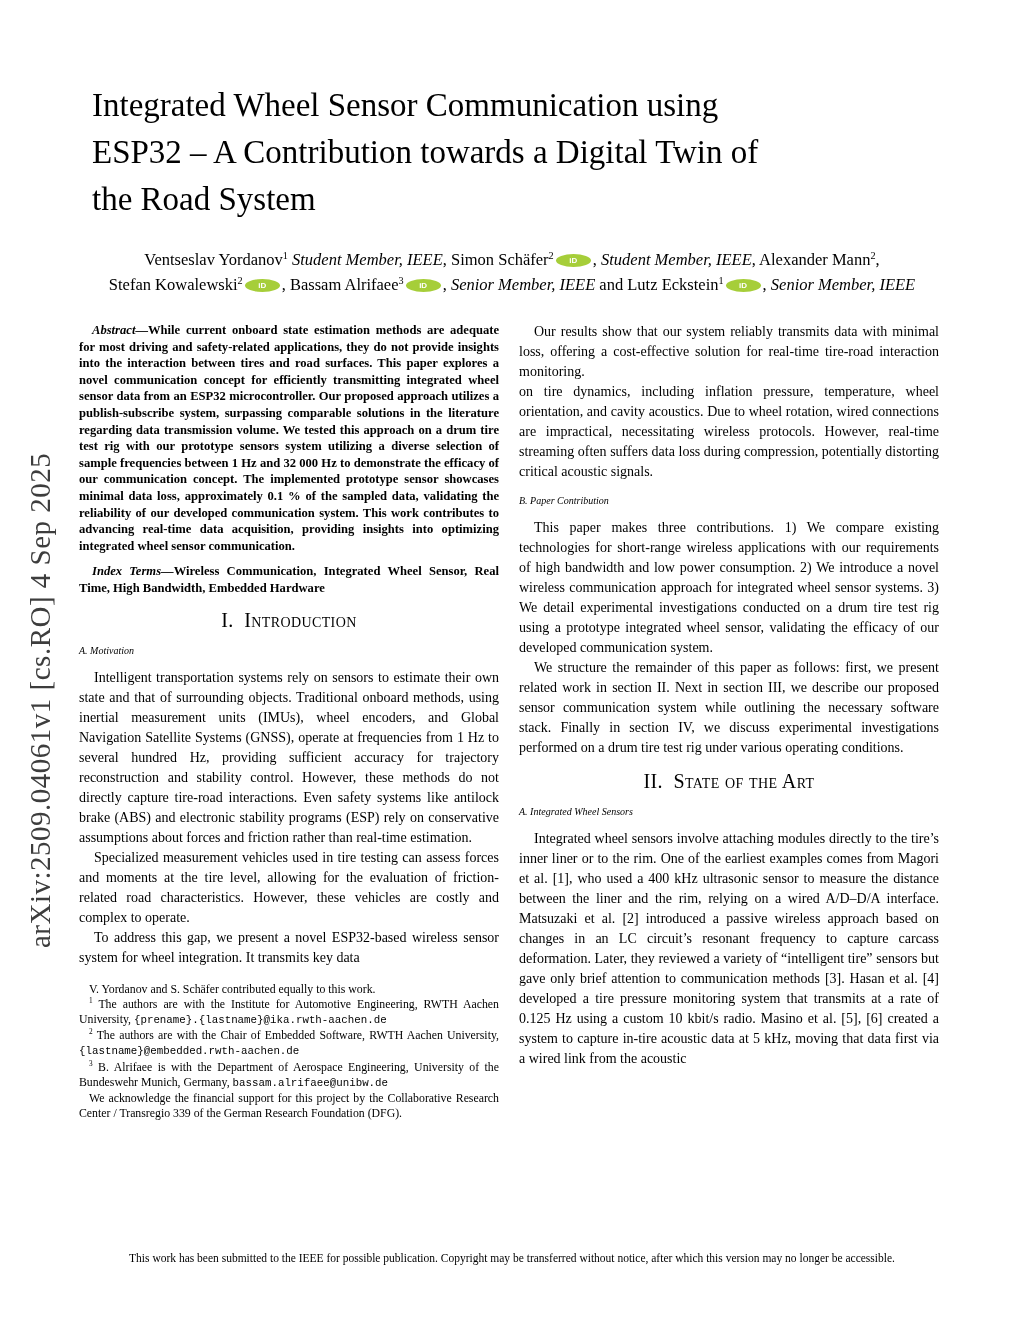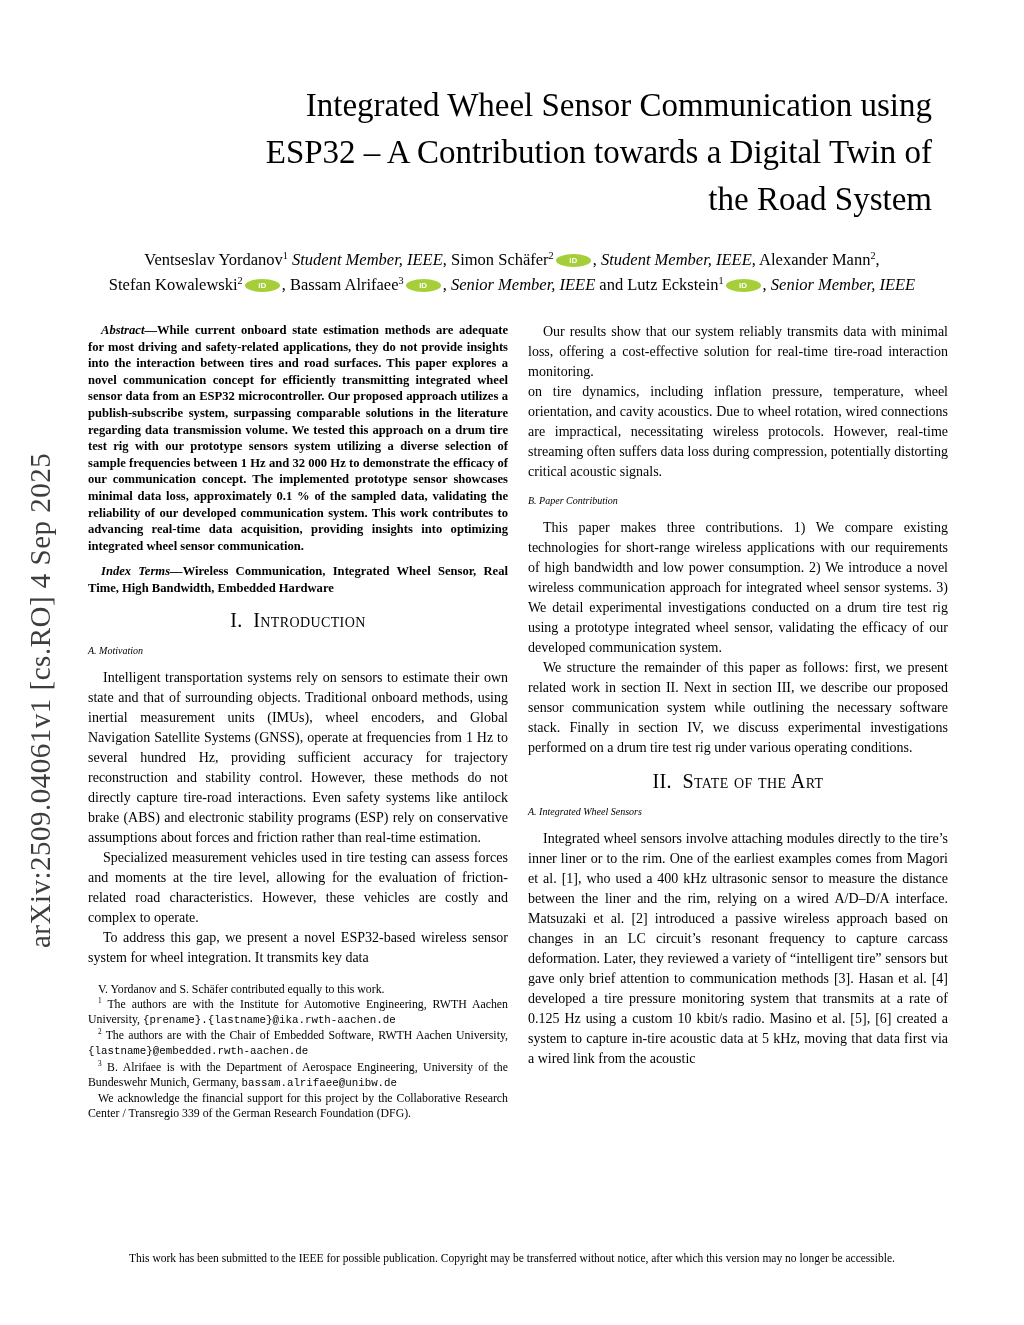--- a/index.html
+++ b/index.html
@@ -14,39 +14,39 @@
 
   .arxiv-strip {
     position: absolute; top: 948px; left: 24px;
     transform: rotate(-90deg); transform-origin: 0 0;
     white-space: nowrap;
     font-size: 29px; color: #3d3d3d; letter-spacing: 0.5px;
   }
 
   .title-block {
     position: absolute; top: 82px; left: 92px; width: 840px;
-    text-align: right; font-size: 33px; line-height: 47px; font-weight: 400;
+    text-align: left; font-size: 33px; line-height: 47px; font-weight: 400;
   }
 
   .authors-block {
     position: absolute; top: 247px; left: 52px; width: 920px;
     text-align: center; font-size: 16.5px; line-height: 25px;
   }
   .authors-block .it { font-style: italic; }
   sup { font-size: 62%; line-height: 0; }
 
   .orcid {
     display: inline-block; width: 35px; height: 13px; border-radius: 50%;
     color: #fff; font-size: 8px; line-height: 13px; text-align: center;
     font-family: "Liberation Sans", sans-serif; font-weight: bold;
     vertical-align: 2px; margin: 0 2px;
   }
 
   .columns {
-    position: absolute; top: 322px; left: 88px; width: 860px;
+    position: absolute; top: 322px; left: 79px; width: 860px;
     display: flex; gap: 20px;
   }
   .col { width: 420px; text-align: justify; font-size: 14px; line-height: 20px; }
 
   .abstract, .index-terms {
     font-weight: bold; font-size: 12.6px; line-height: 16.6px;
     margin: 0 0 9px 0; text-indent: 13px;
   }
   .index-terms { margin: 0 0 4px 0; }
   .lead { font-style: italic; }

